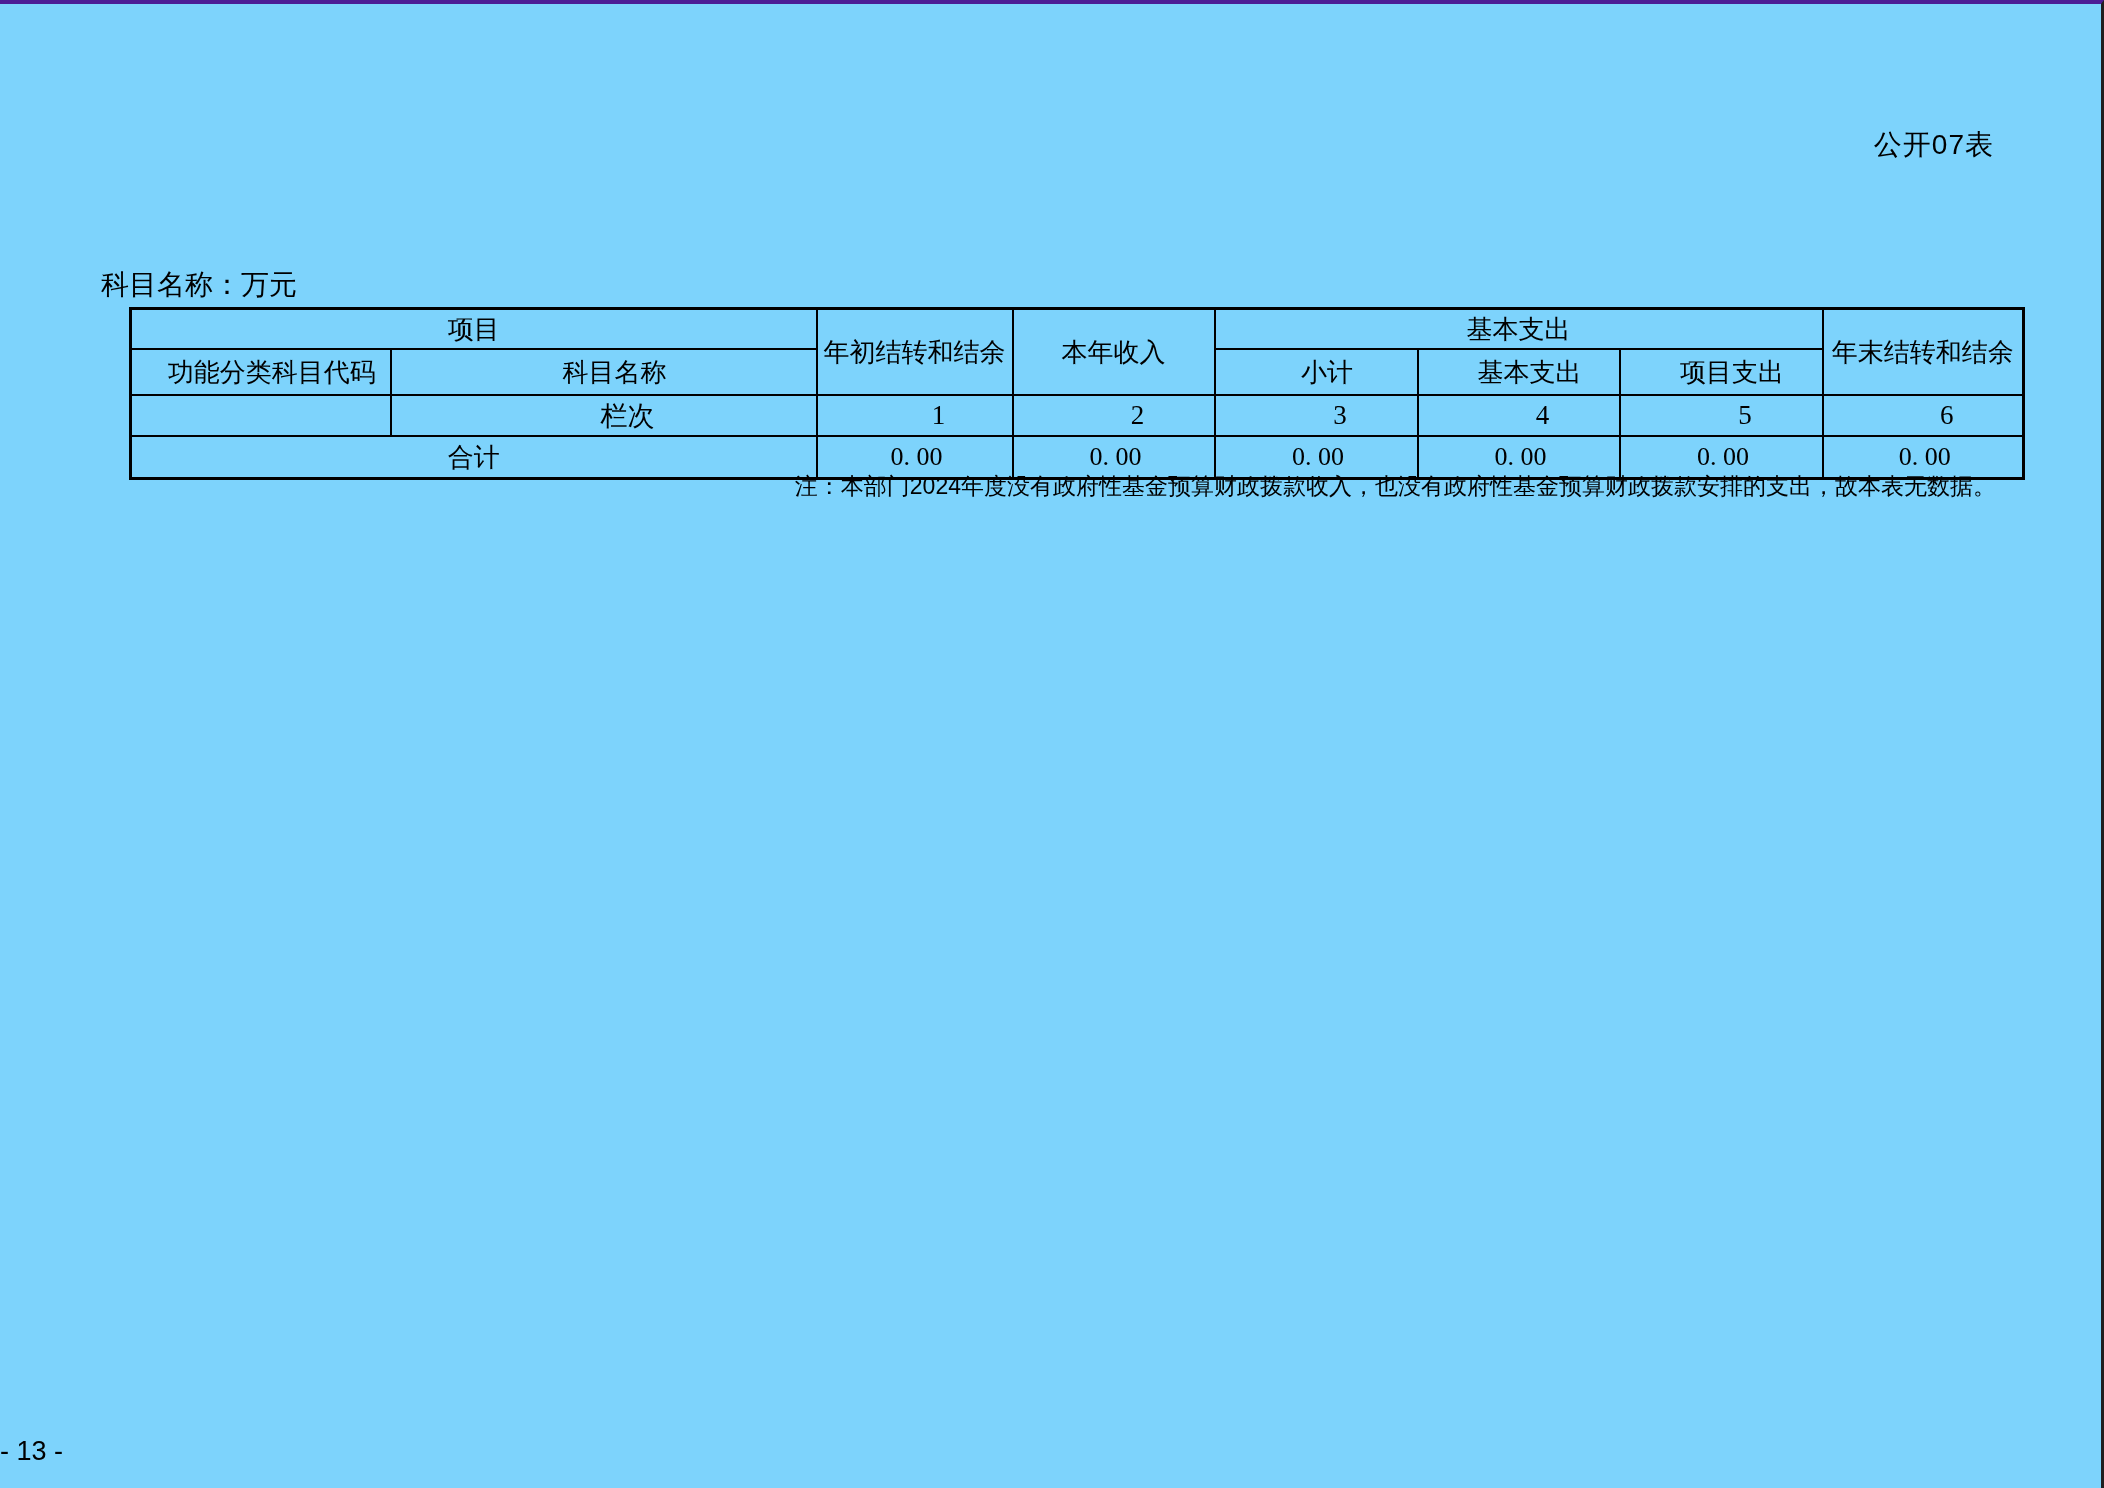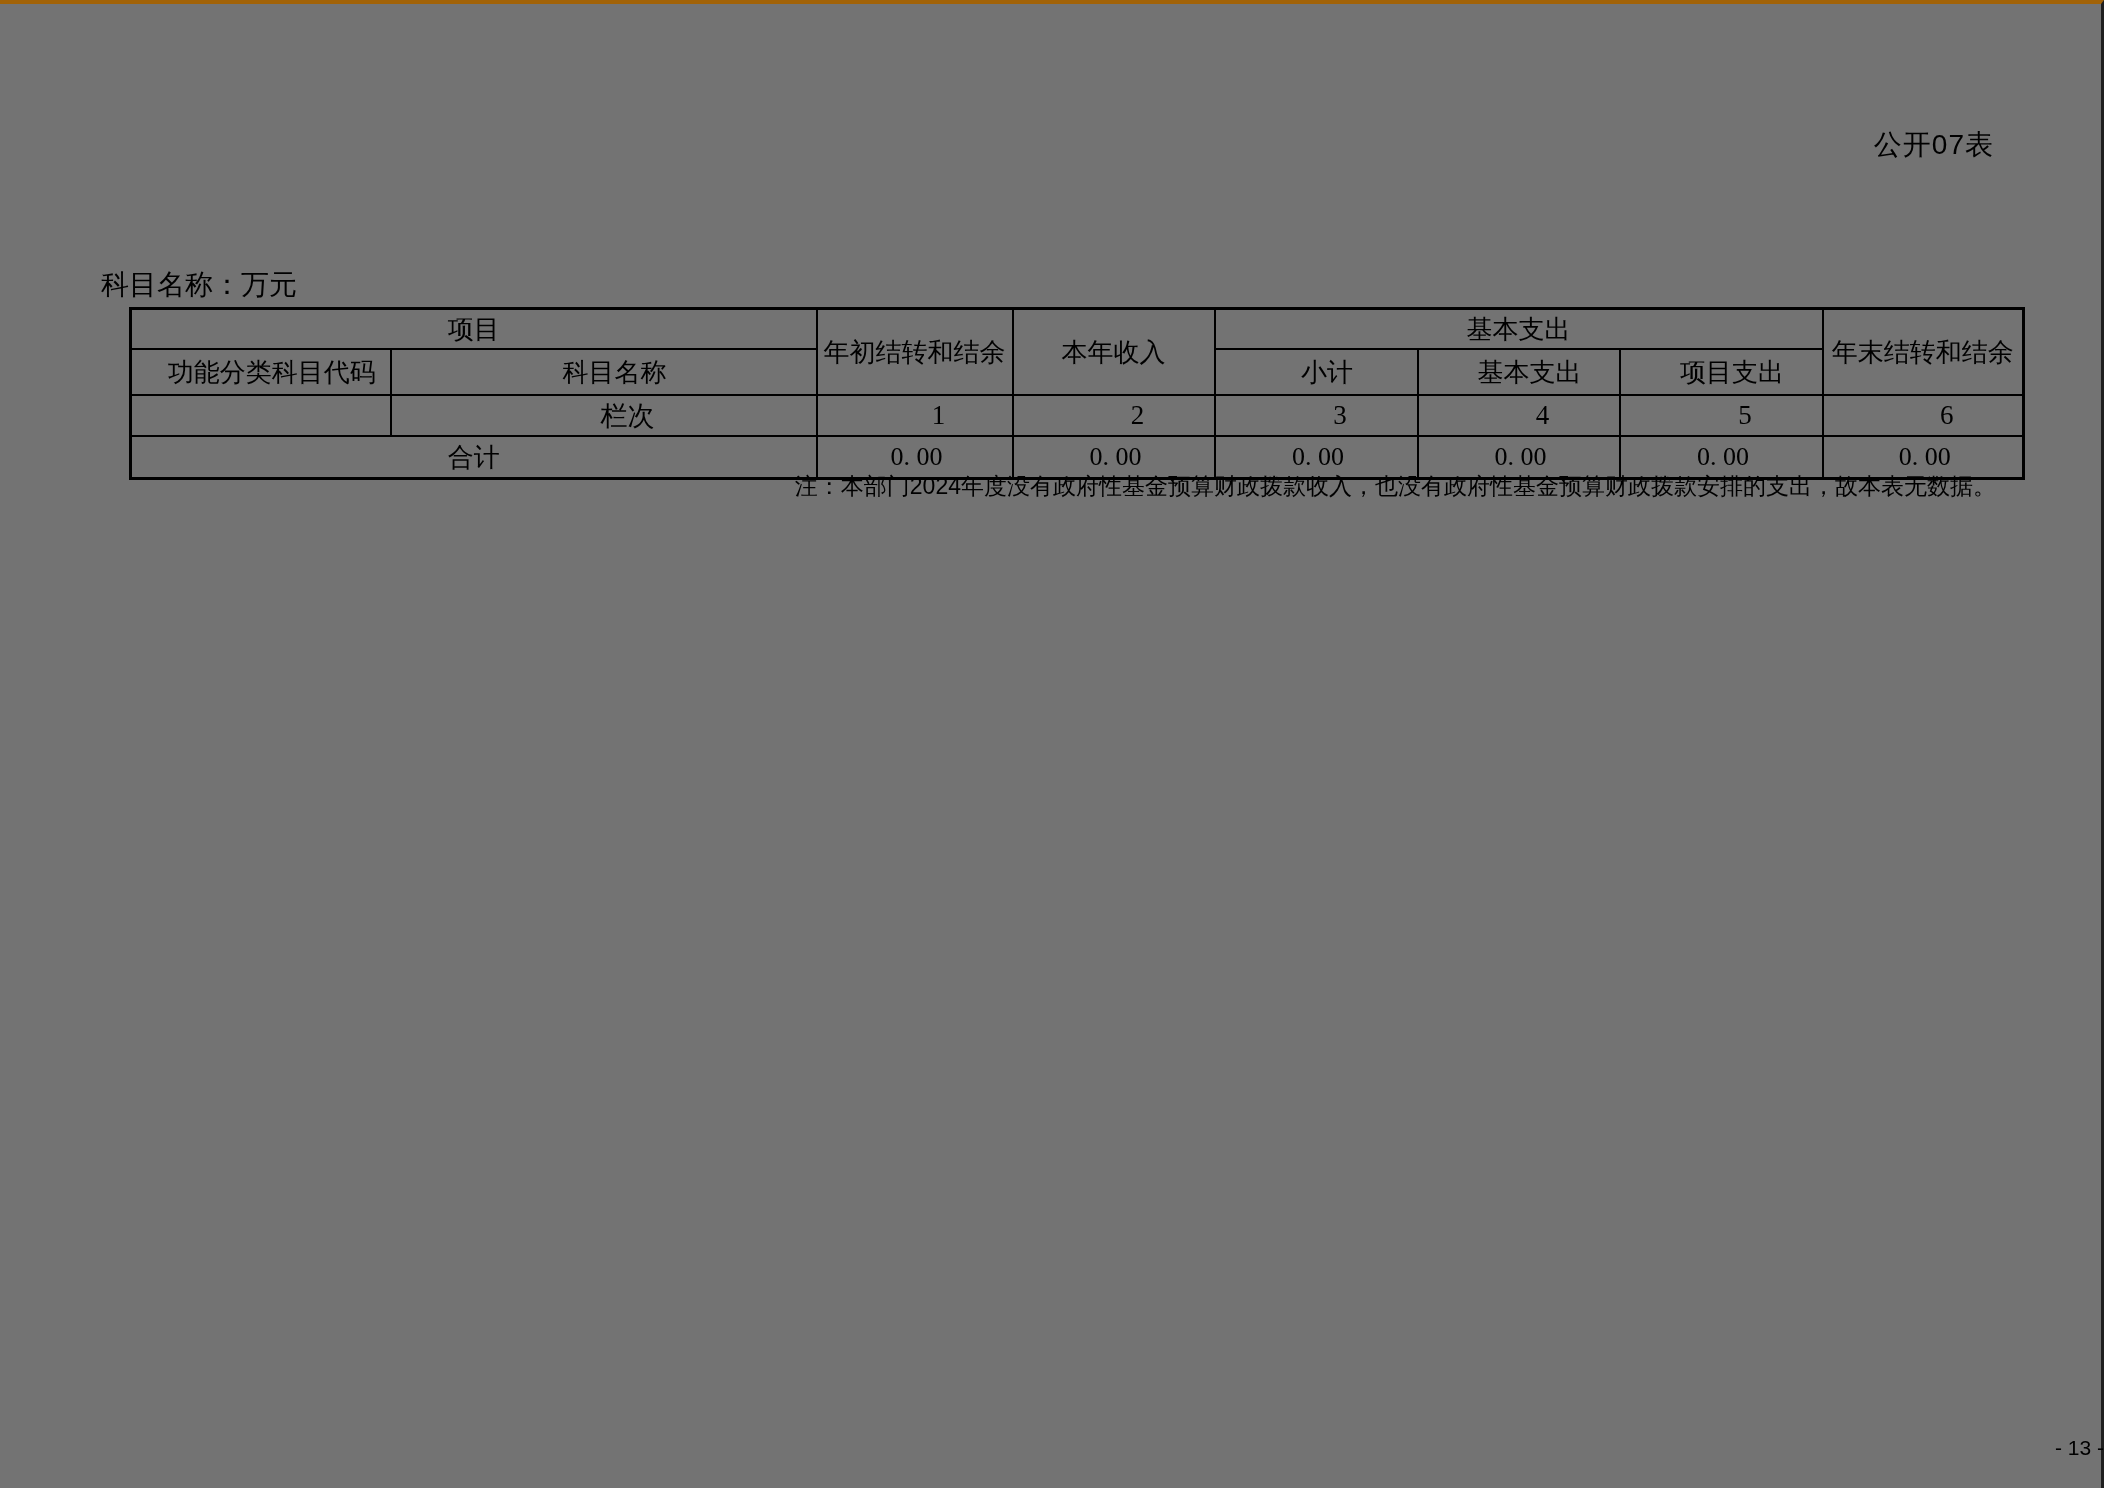--- a/index.html
+++ b/index.html
@@ -8,23 +8,23 @@
     background: #ffffff;
     font-family: "Liberation Sans", sans-serif;
     color: #000000;
     position: relative;
     overflow: hidden;
   }
   .page {
     position: absolute; left: 0; top: 0;
     width: 2104px; height: 1488px;
     box-sizing: border-box;
-    border-top: 4px solid #a16207;
+    border-top: 4px solid #4c1d95;
     border-right: 3px solid #1f1f1f;
-    background: #737373;
+    background: #7dd3fc;
     text-decoration: underline;
   }
   .form-code {
     position: absolute;
     top: 122px; right: 107px;
     font-size: 28px;
     letter-spacing: 1px;
   }
   .doc-title {
     position: absolute;
@@ -76,22 +76,22 @@
   td.lanci-num { font-family: "Liberation Serif", serif; }
   .note-line {
     position: absolute;
     left: 103px; top: 467px; width: 1893px;
     font-size: 23px;
     text-align: right;
   }
   .page-number {
     position: absolute;
     left: 0; top: 1432px; width: 2104px;
-    text-align: right;
-    font-size: 21px;
+    text-align: left;
+    font-size: 27px;
   }
 </style>
 </head>
 <body>
 
 <div class="page">
 
   <div class="form-code">公开07表</div>
 
 

